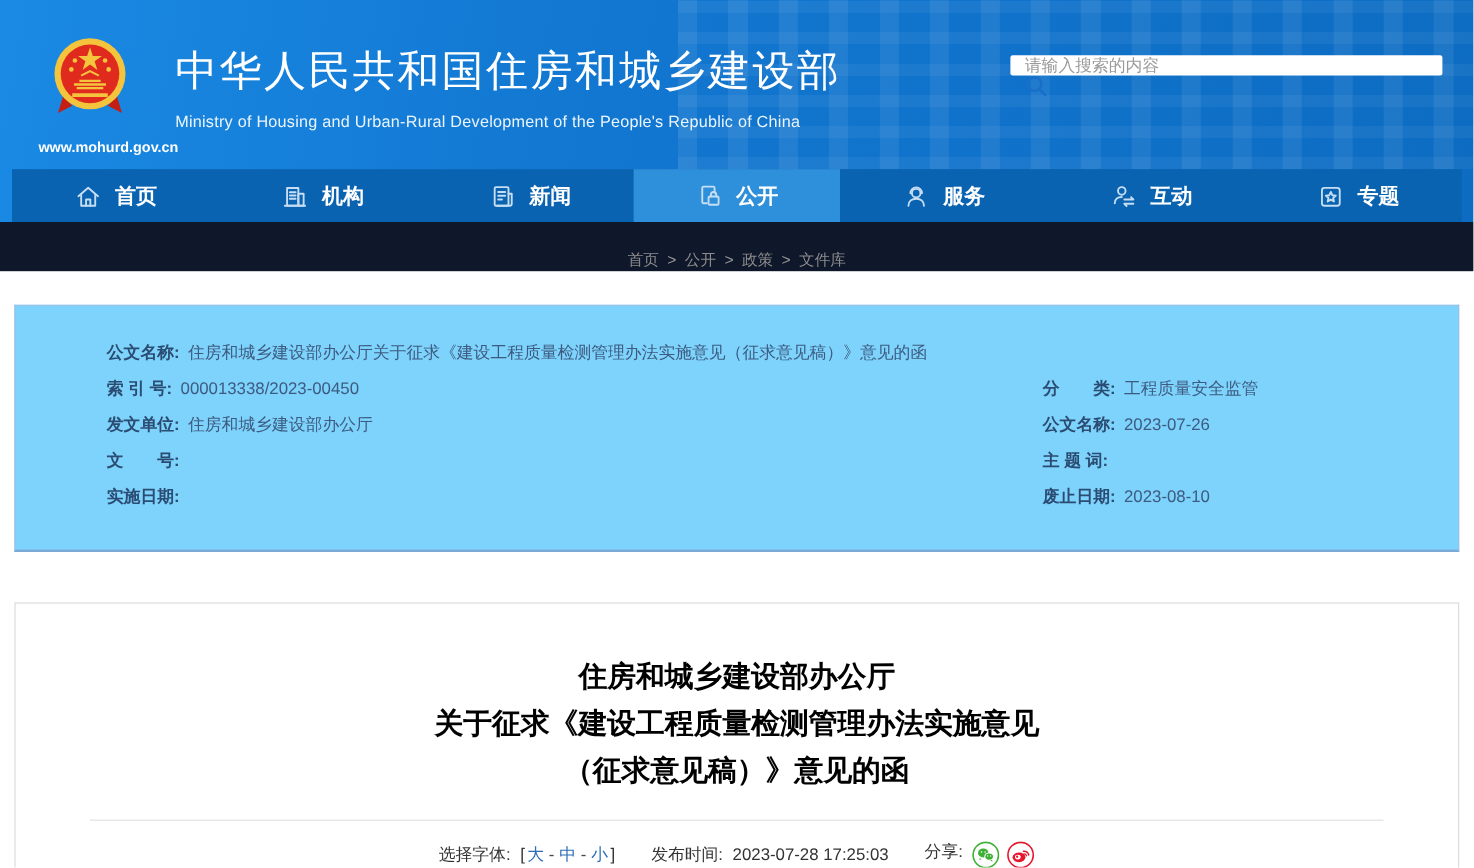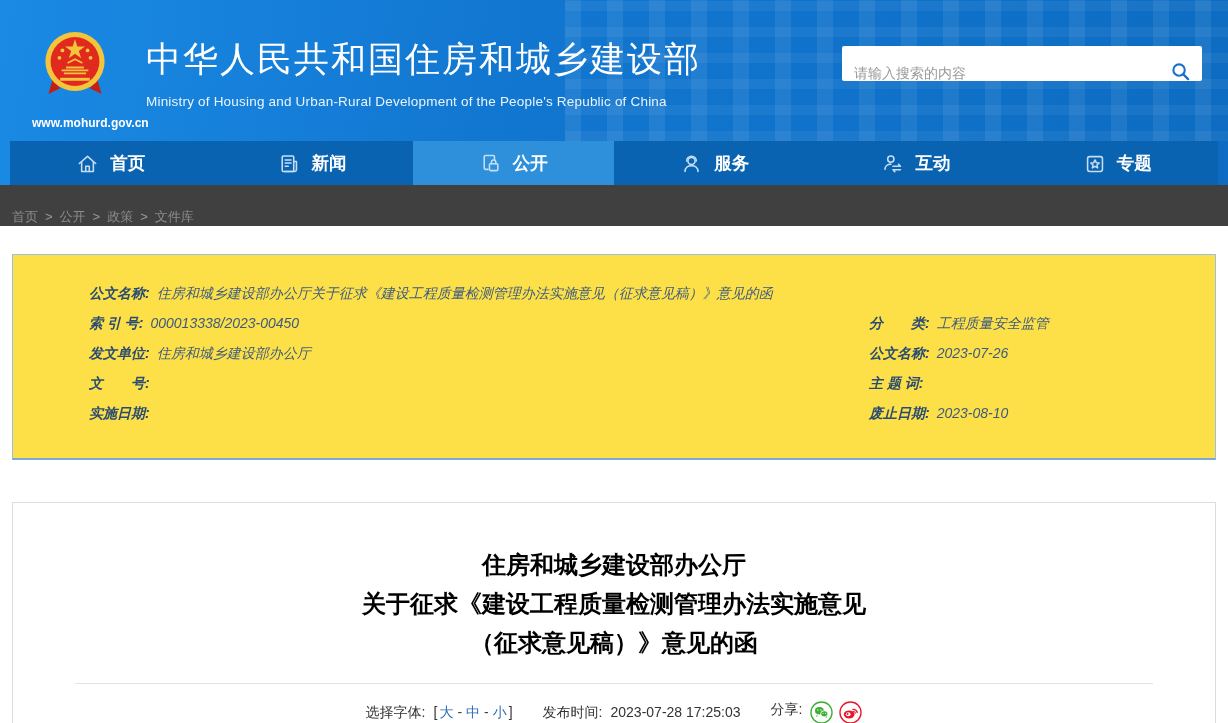--- a/index.html
+++ b/index.html
@@ -15,43 +15,43 @@
     pointer-events: none; }
 
   .site-header { height: 141px; position: relative; display: flex; padding: 26px 26px 0 32px; }
   .logo-block { width: 92px; position: relative; }
   .emblem { width: 74px; height: 74px; display: block; margin-left: 6px; }
   .site-url { color: #fff; font-weight: bold; font-size: 12px; margin-top: 16px; white-space: nowrap; }
   .title-block { margin-left: 22px; }
   .title-cn { color: #fff; font-size: 35px; font-weight: normal; letter-spacing: 2px; margin-top: 10px; }
   .title-en { color: #eaf4fd; font-size: 13.5px; margin-top: 11px; letter-spacing: 0.2px; }
 
-  .search-box { position: absolute; right: 26px; top: 46px; width: 360px; height: 35px;
-    background: #fff; border-radius: 2px; display: flex; align-items: flex-end; padding: 0 12px; }
+  .search-box { position: absolute; right: 26px; top: 46px; width: 360px; height: 17px;
+    background: #fff; border-radius: 2px; display: flex; align-items: flex-start; padding: 0 12px; flex-direction: column; }
   .search-box input { flex: 1; border: none; outline: none; font-size: 14px; color: #333;
     font-family: inherit; background: transparent; }
   .search-box input::placeholder { color: #9a9a9a; }
   .search-icon { width: 19px; height: 19px; flex: 0 0 auto; cursor: pointer; }
 
   
   .nav-bar { display: flex; height: 44px; margin: 0 10px; background: #0a63b0; }
   .nav-item { flex: 1; display: flex; align-items: center; justify-content: center; gap: 11px;
     color: #fff; font-size: 17.5px; font-weight: bold; cursor: pointer; }
   .nav-item.active { background: #2e90da; }
   .nav-item svg { width: 23px; height: 23px; stroke: #c6def4; fill: none;
     stroke-width: 1.5; stroke-linecap: round; stroke-linejoin: round; }
 
   
-  .breadcrumb { background: #404040; padding: 23px 12px 0; font-size: 13px; color: #8c8c8c; }
+  .breadcrumb { background: #0f172a; padding: 23px 12px 0; font-size: 13px; color: #8c8c8c; text-align: center; }
   .breadcrumb .crumb { color: #8c8c8c; text-decoration: none; cursor: pointer; }
   .breadcrumb .sep { margin: 0 7px; color: #9a9a9a; }
 
   
-  .meta-box { margin: 28px 12px 0; background: #fde047; border: 1px solid #9cc0e2;
-    border-bottom: 2px solid #7aa9d6; padding: 23px 40px 30px 76px; font-size: 14px; font-style: italic; }
+  .meta-box { margin: 28px 12px 0; background: #7dd3fc; border: 1px solid #9cc0e2;
+    border-bottom: 2px solid #7aa9d6; padding: 23px 40px 30px 76px; font-size: 14px; }
   .meta-row { display: flex; line-height: 30px; }
   .meta-label { color: #2b4c72; font-weight: bold; white-space: pre; flex: 0 0 auto; }
   .meta-value { color: #3d5b80; margin-left: 7px; white-space: nowrap; }
   .meta-grid { display: grid; grid-template-columns: 780px 1fr; }
 
   
   .doc-box { margin: 42px 12px 0; background: #fff; border: 1px solid #dcdcdc;
     height: 600px; padding-top: 42px; }
   .doc-title { text-align: center; font-size: 24px; font-weight: bold; color: #000; line-height: 39px; }
   .doc-divider { border: none; border-top: 1px solid #e2e2e2; margin: 21px 62px 0; }
@@ -106,20 +106,29 @@
   </div>
 
   <nav class="nav-bar">
     <div class="nav-item">
       <svg viewBox="0 0 22 22">
         <path d="M3.2 11 L11 4.2 L18.8 11"></path>
           <path d="M5.4 9.6 V18.6 H16.6 V9.6"></path>
           <path d="M9.3 18.6 V13.6 H12.7 V18.6"></path>
       </svg>
       <span>首页</span>
+    </div>
+    <div class="nav-item">
+      <svg viewBox="0 0 22 22">
+        <rect x="5" y="4.5" width="9" height="14"></rect>
+          <path d="M7.2 7.8 H11.8 M7.2 10.4 H11.8 M7.2 13 H11.8"></path>
+        <rect x="14" y="9" width="4.2" height="9.5"></rect>
+          <path d="M3.2 18.6 H19.4"></path>
+      </svg>
+      <span>机构</span>
     </div>
     <div class="nav-item">
       <svg viewBox="0 0 22 22">
         <rect x="5" y="3.8" width="11" height="14.8" rx="1"></rect>
         <path d="M7.8 7.6 H13.4 M7.8 10.6 H13.4 M7.8 13.6 H10.8"></path>
           <path d="M16 9 h2.6 v8 a1.6 1.6 0 0 1 -1.6 1.6 H7"></path>
       </svg>
       <span>新闻</span>
     </div>
     <div class="nav-item active">

